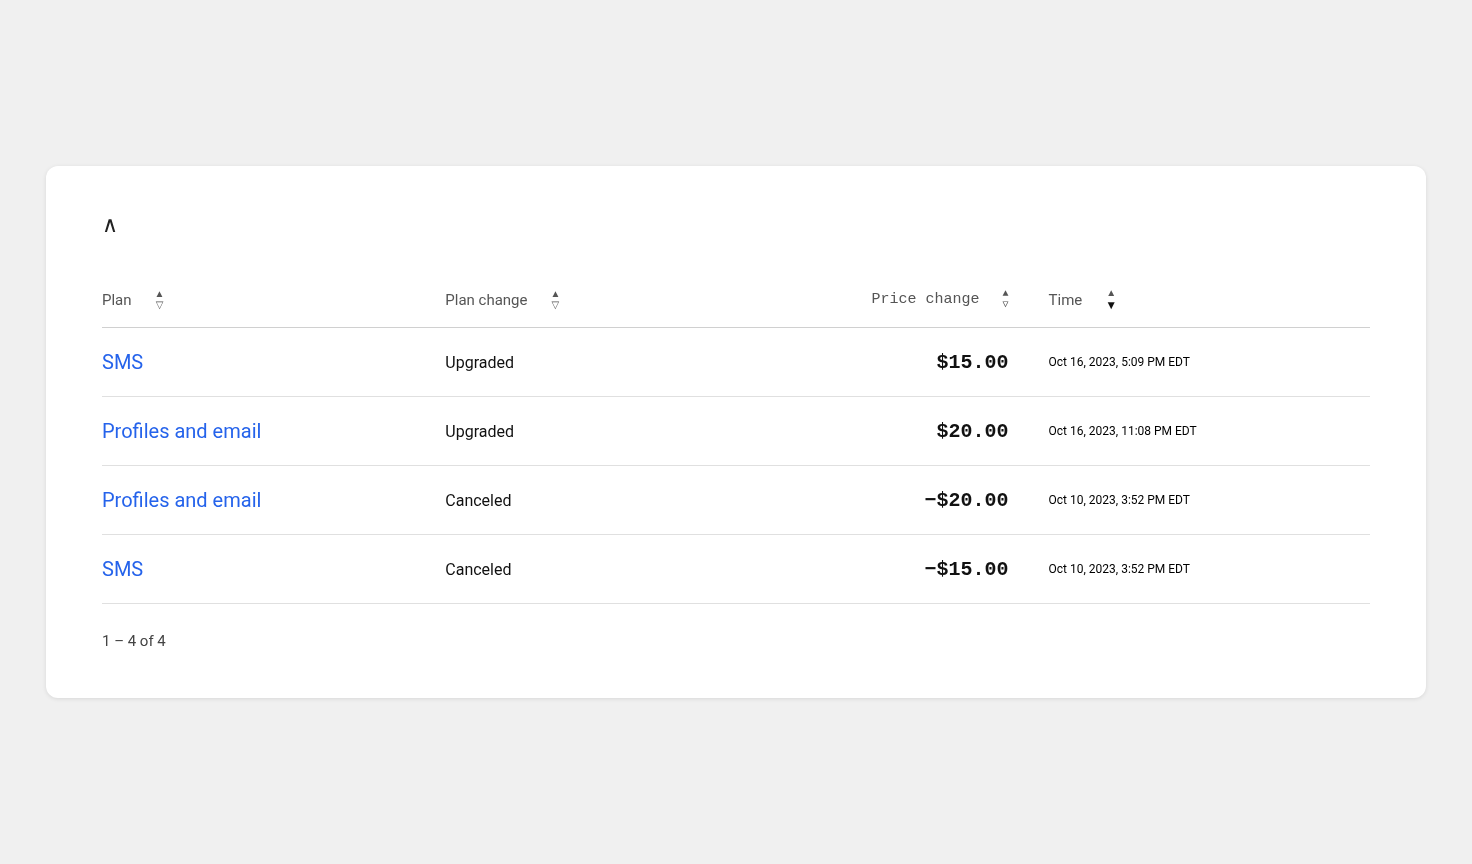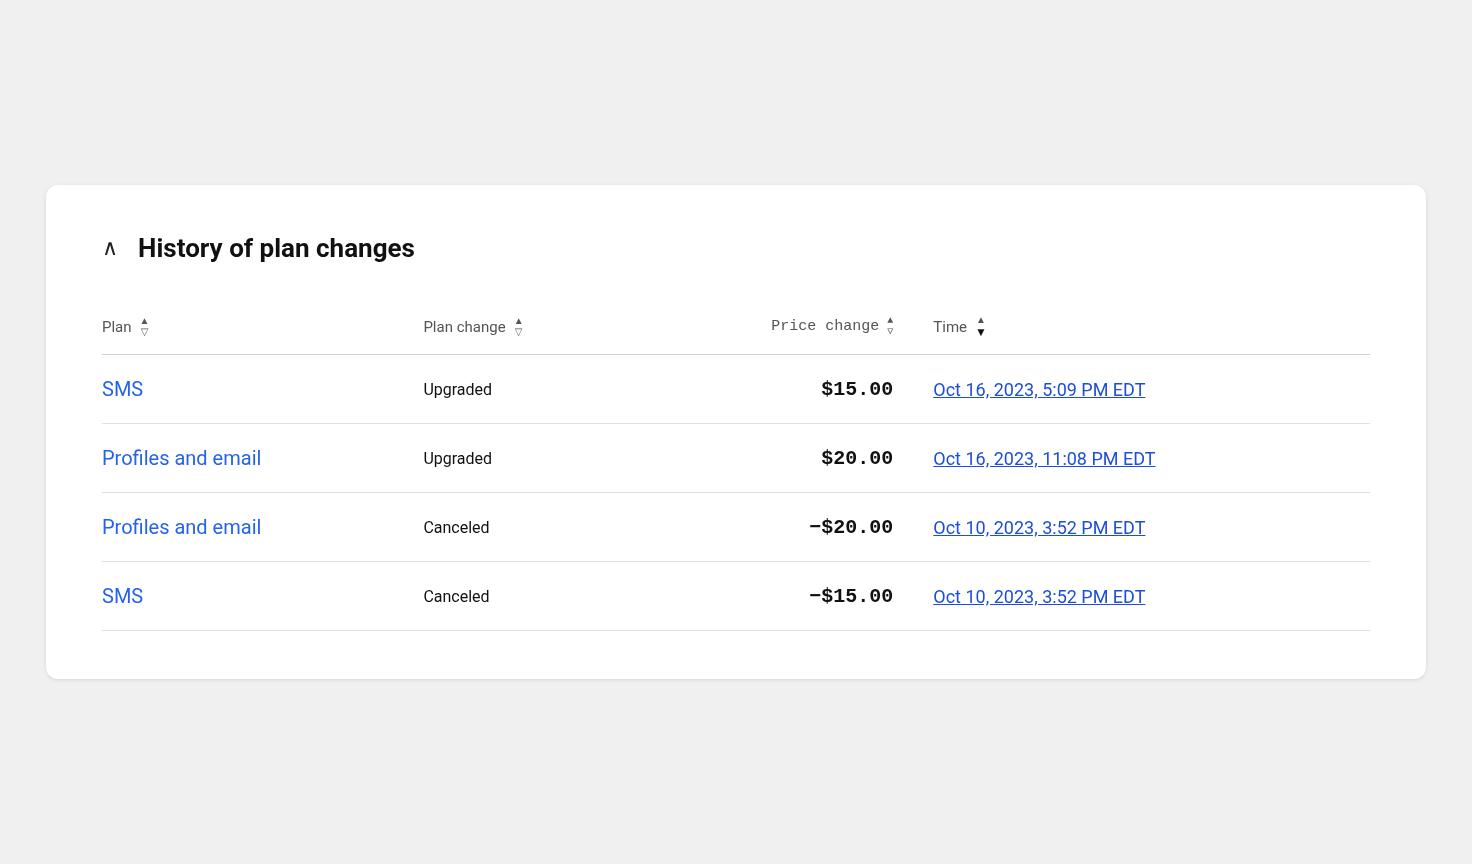--- a/index.html
+++ b/index.html
@@ -56,21 +56,21 @@
       font-size: 15px;
       font-weight: 400;
       color: #555;
       padding: 12px 16px 16px 0;
       border-bottom: 1.5px solid #d0d0d0;
     }
 
     .th-inner {
       display: inline-flex;
       align-items: center;
-      gap: 8px;
+      gap: 23px;
       cursor: pointer;
     }
 
     .sort-icon {
       display: inline-flex;
       flex-direction: column;
       align-items: center;
       gap: 1px;
       font-size: 10px;
       color: #555;
@@ -104,24 +104,23 @@
     .price-cell {
       font-family: 'Courier New', Courier, monospace;
       font-size: 20px;
       font-weight: 600;
       color: #111;
       text-align: right;
       padding-right: 40px;
     }
 
     .time-cell {
-      color: #1d4ed8;
-      font-size: 18px;
+      color: #000000;
+      font-size: 12px;
       white-space: nowrap;
-      text-decoration: underline;
     }
 
     .pagination {
       margin-top: 28px;
       font-size: 15px;
       color: #444;
     }
 
     th.price-th .th-inner {
       justify-content: flex-end;
@@ -133,21 +132,20 @@
       padding-right: 40px;
       font-family: Liberation Mono, monospace;
     }
   </style>
 </head>
 <body>
 
 <div class="card">
   <div class="header">
     <span class="collapse-icon">∧</span>
-    <span class="page-title">History of plan changes</span>
   </div>
 
   <table>
     <thead>
       <tr>
         <th>
           <div class="th-inner">
             <span>Plan</span>
             <span class="sort-icon">
               <span>▲</span>
@@ -205,13 +203,16 @@
         </tr>
         <tr>
           <td><a class="plan-link">SMS</a></td>
           <td>Canceled</td>
           <td class="price-cell">−$15.00</td>
           <td class="time-cell">Oct 10, 2023, 3:52 PM EDT</td>
         </tr>
       </tbody>
   </table>
 
+  <div class="pagination">
+    <span>1 – 4 of 4</span>
+  </div>
 </div>
 
 </body></html>

